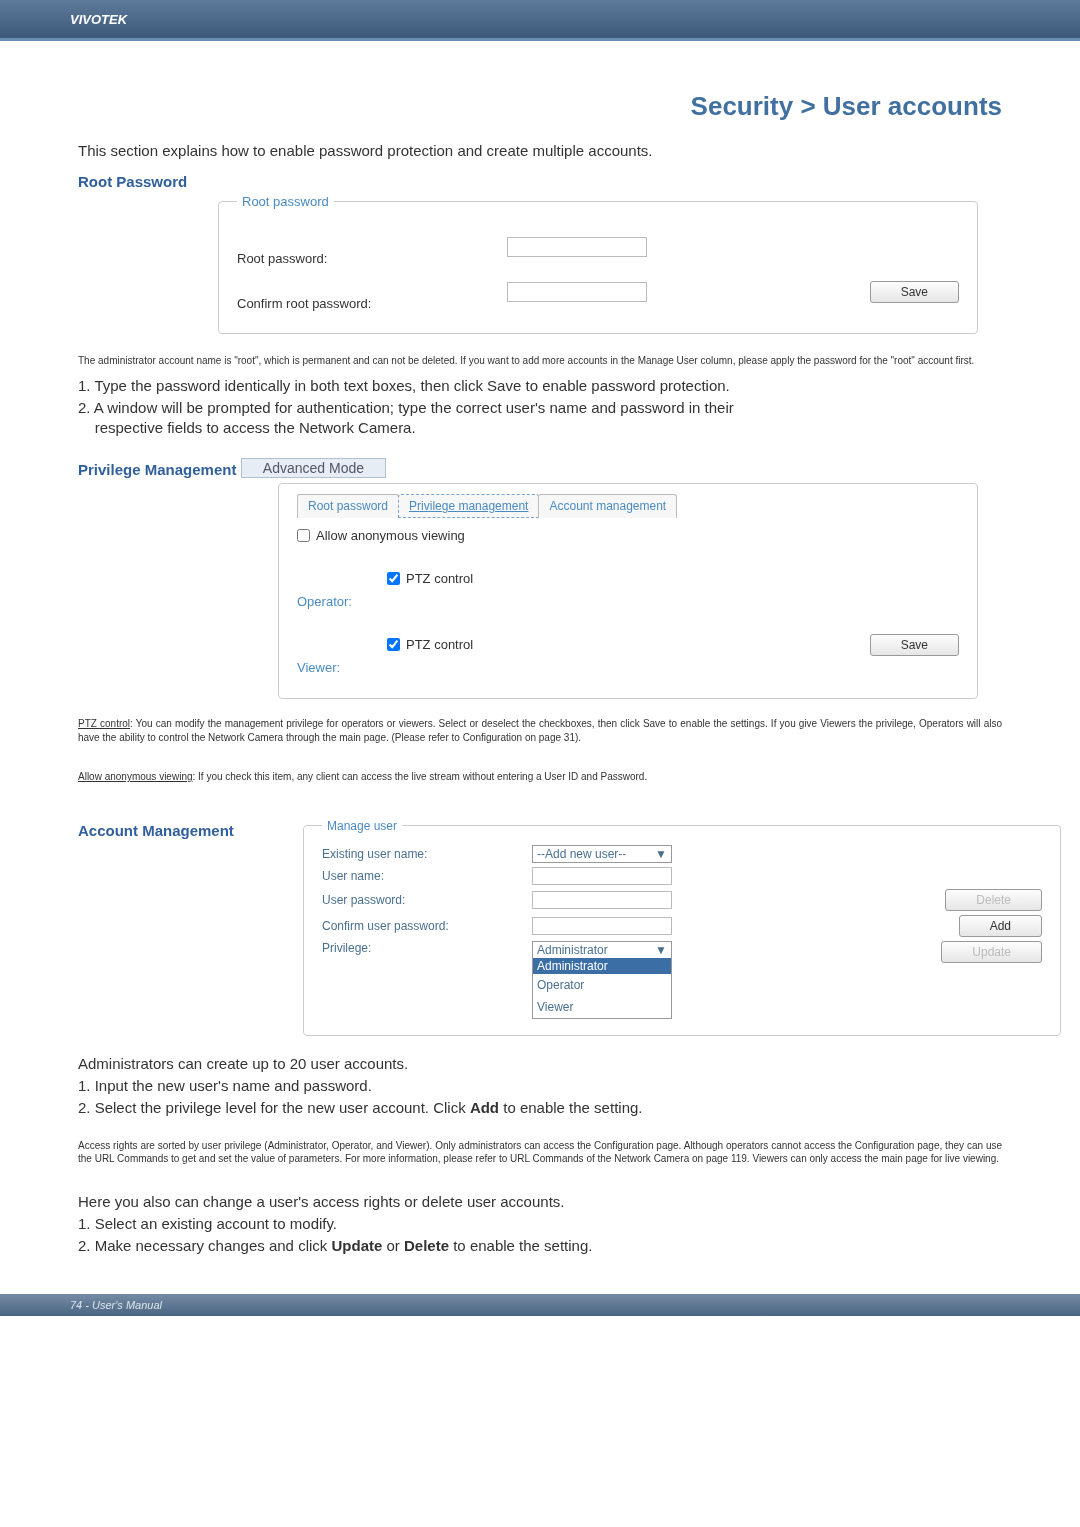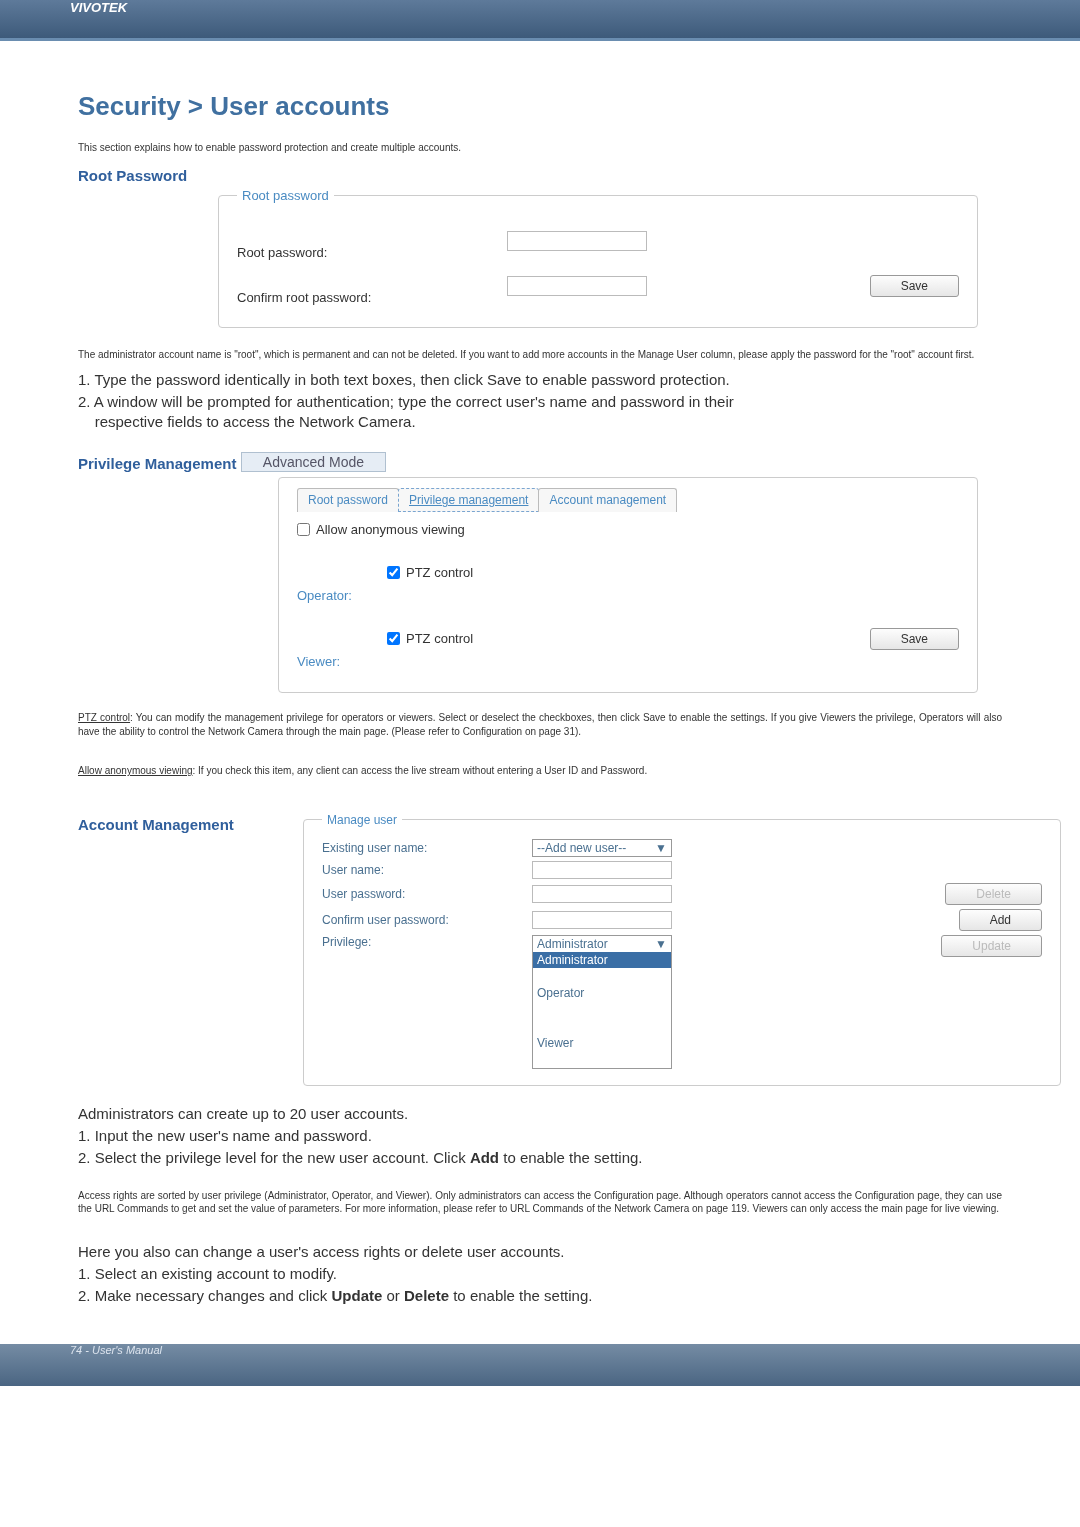--- a/index.html
+++ b/index.html
@@ -7,40 +7,42 @@
   font-family: Arial, Helvetica, sans-serif;
   background: #fff;
   width: 1080px;
   color: #333;
 }
 .header-bar {
   background: linear-gradient(#5e7a9a, #3d5a7a);
   height: 38px;
   color: #fff;
   display: flex;
+  align-items: center;
   padding-left: 70px;
   font-style: italic;
   font-weight: bold;
   font-size: 13px;
 }
 .blue-line {
   height: 3px;
   background: #6a8db0;
 }
 .content {
   padding: 50px 78px 20px 78px;
 }
 h1 {
   color: #4070a0;
   font-size: 26px;
   font-weight: bold;
   margin-bottom: 20px;
+  text-align: right;
 }
 .intro {
-  font-size: 10px;
+  font-size: 15px;
   margin-bottom: 1px;
 }
 .section-label {
   color: #305f9c;
   font-weight: bold;
   font-size: 15px;
   margin-top: 14px;
 }
 fieldset.ui-box {
   border: 1px solid #ccc;
@@ -151,26 +153,27 @@
   border: 1px solid #bbb;
 }
 .mrow .sel {
   width: 140px;
   border: 1px solid #999;
   font-size: 12px;
   background: #fff;
 }
 .sel .selopt { padding: 1px 4px; display:flex; justify-content:space-between; align-items:center;}
 .sel .dd { background:#3a6ea5; color:#fff; padding:1px 4px; }
-.sel .opt { padding:18px 4px; }
+.sel .opt { padding:4px 4px; }
 .footer-bar {
   background: linear-gradient(#758ca4, #4a6582);
-  height: 42px;
+  height: 22px;
   color: #dce4ee;
   display: flex;
+  align-items: center;
   padding-left: 70px;
   font-size: 11px;
   font-style: italic;
   margin-top: 16px;
 }
 </style>
 </head>
 <body>
 
 <div class="header-bar">

